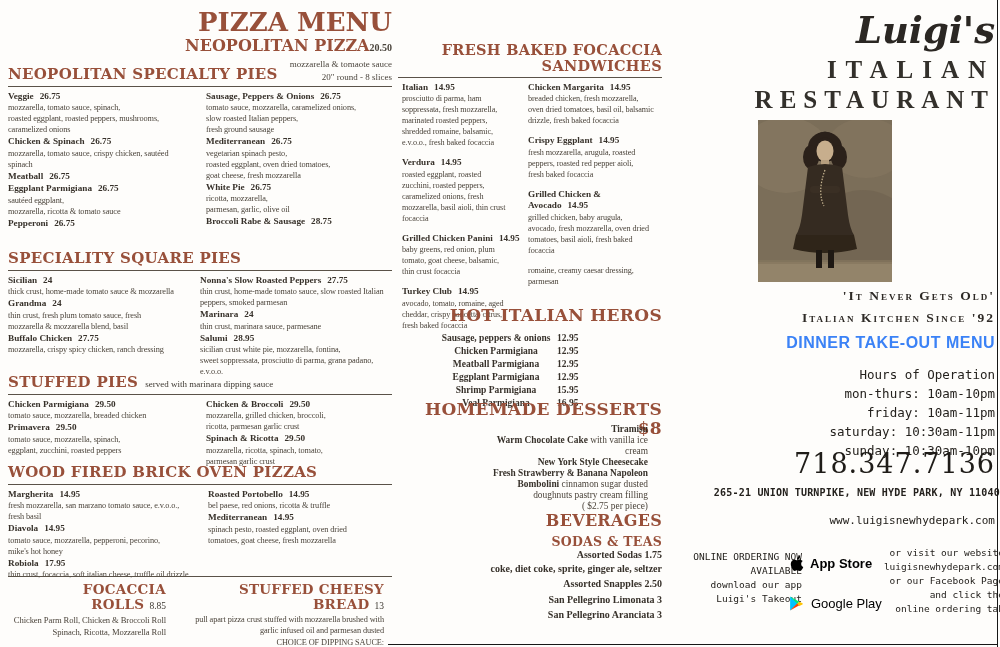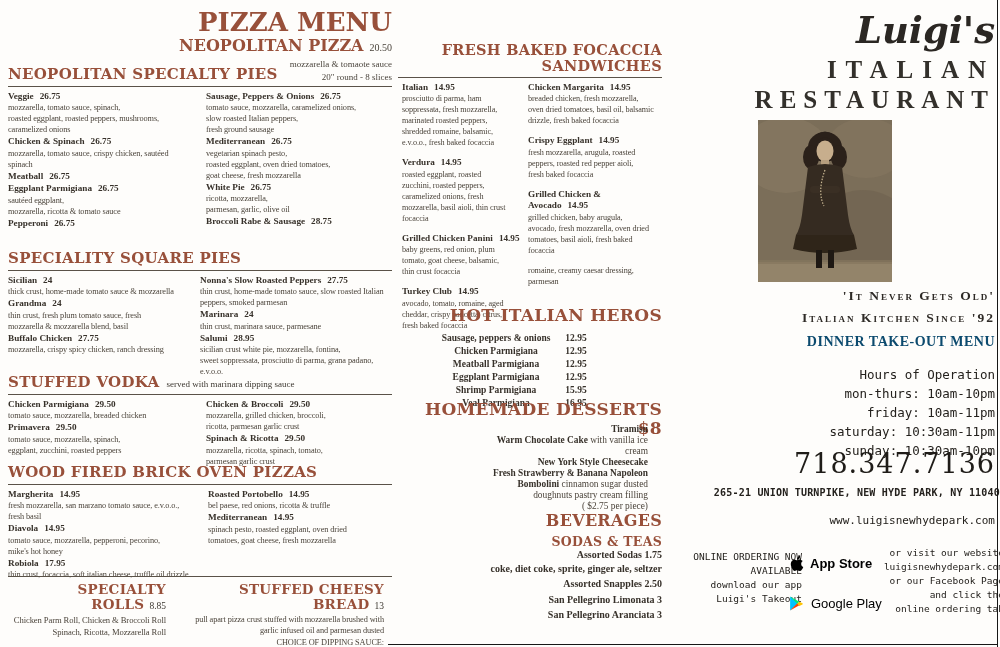--- a/index.html
+++ b/index.html
@@ -13,41 +13,41 @@
   .c1{position:absolute;left:0;top:0;width:192}
   .c2{position:absolute;left:198px;top:0;width:186px}
   .mi{margin-bottom:1px}
   .mi-head{font-size:9.2px;font-weight:bold;color:#37312a;line-height:11.5px}
   .mi-price{margin-left:6px}
   .mi-desc{font-size:8.3px;color:#4b443b;line-height:11px;white-space:pre-line;letter-spacing:-.1px}
   .mi-desc:empty{display:none}
   
   .pm-title{font-family:"DejaVu Serif",serif;font-weight:bold;color:#98503a;font-size:26px;line-height:28px}
   .pm-sub{font-family:"DejaVu Serif",serif;font-weight:bold;color:#98503a;font-size:16px;line-height:20px}
-  .pm-sub-price{font-size:10px;color:#4a443c;font-weight:normal;font-family:"Liberation Serif",serif;margin-left:6px}
+  .pm-sub-price{font-size:10px;color:#4a443c;font-weight:bold;font-family:"Liberation Serif",serif;}
   .pm-desc{font-size:9px;color:#4a443c;line-height:12.5px;white-space:pre-line}
   .note{font-family:"Liberation Serif",serif;font-weight:normal;color:#3d3831;font-size:9px;letter-spacing:0;margin-left:7px}
   
   .sw .mi{margin-bottom:9px}
   .sw .mi-desc{font-size:8.2px}
   .hero-row{display:flex;align-items:baseline;line-height:12.9px}
   .hero-name{flex:1;text-align:center;font-weight:bold;font-size:9.5px;color:#37312a}
-  .hero-price{width:38px;text-align:center;font-weight:bold;font-size:9.5px;color:#37312a}
+  .hero-price{width:38px;text-align:left;font-weight:bold;font-size:9.5px;color:#37312a}
   .dessert-line{font-size:9.4px;line-height:11px;color:#4b443b}
   .d-name{font-weight:bold;color:#37312a}
   .d-desc{white-space:pre-line}
   .d-desc:empty{display:none}
   .bev-item{margin-bottom:2px}
   .bev-name,.bev-desc{font-weight:bold;font-size:10px;line-height:13.5px;color:#37312a}
   .bev-desc:empty{display:none}
   
   .script{font-family:"DejaVu Serif",serif;font-style:italic;font-weight:bold;font-size:37px;color:#2b2723;line-height:40px}
   .logo-caps{font-family:"Liberation Serif",serif;font-weight:bold;color:#33302b;font-size:25px;line-height:28px;letter-spacing:9px;text-indent:9px}
   .tagline{font-variant:small-caps;font-weight:bold;letter-spacing:2px;font-size:13.5px;color:#2e2a26;line-height:16px}
-  .takeout{font-family:Liberation Serif, serif;font-weight:bold;color:#0c4a6e;font-size:14px;letter-spacing:.5px}
+  .takeout{font-family:Liberation Sans, sans-serif;font-weight:bold;color:#3b82f6;font-size:16px;letter-spacing:.5px}
   .mono{font-family:"DejaVu Sans Mono",monospace;color:#24211d}
   .hours-title{font-size:12.5px;line-height:18px}
   .hours-line{font-size:12.5px;line-height:19px}
   .phone{font-family:"DejaVu Serif",serif;font-weight:normal;font-size:27px;color:#1f1c18;letter-spacing:1px}
   .address{font-size:10px;font-weight:bold;letter-spacing:.2px}
   .website{font-size:11px}
   .small-mono{font-size:9.5px;line-height:14px;white-space:pre-line}
   .badge{display:flex;align-items:center;gap:6px;font-family:"Liberation Sans",sans-serif;font-weight:bold;font-size:13px;color:#000}
   .edge{background:#161616}
 </style>
@@ -160,21 +160,21 @@
     <div class="mi-head"><span class="mi-name">Salumi</span><span class="mi-price">28.95</span></div>
     <div class="mi-desc">sicilian crust white pie, mozzarella, fontina,
 sweet soppressata, prosciutto di parma, grana padano,
 e.v.o.o.</div>
   </div>
 </div>
   </div>
 </div>
 
 <div class="abs" style="left:8px;top:374px;width:384px">
-  <div class="sec-h"><span>STUFFED VODKA</span><span class="note">served with marinara dipping sauce</span></div>
+  <div class="sec-h"><span>STUFFED PIES</span><span class="note">served with marinara dipping sauce</span></div>
   <div class="rule"></div>
   <div class="cols">
     <div class="c1">
   <div class="mi">
     <div class="mi-head"><span class="mi-name">Chicken Parmigiana</span><span class="mi-price">29.50</span></div>
     <div class="mi-desc">tomato sauce, mozzarella, breaded chicken</div>
   </div>
 
   <div class="mi">
     <div class="mi-head"><span class="mi-name">Primavera</span><span class="mi-price">29.50</span></div>
@@ -231,21 +231,21 @@
     <div class="mi-desc">spinach pesto, roasted eggplant, oven dried
 tomatoes, goat cheese, fresh mozzarella</div>
   </div>
 </div>
   </div>
 </div>
 
 <div class="abs" style="left:8px;top:576px;width:384px;height:1px;background:#5a5248"></div>
 
 <div class="abs ctr" style="left:4px;top:582px;width:162px">
-  <div class="sec-h" style="font-size:13.5px"><span>SPECIALTY ROLLS</span><span style="font-size:9.5px;margin-left:5px" class="note">8.85</span></div>
+  <div class="sec-h" style="font-size:13.5px"><span>FOCACCIA ROLLS</span><span style="font-size:9.5px;margin-left:5px" class="note">8.85</span></div>
   <div class="mi-desc" style="font-size:8.6px;line-height:12px;margin-top:2px">Chicken Parm Roll, Chicken &amp; Broccoli Roll
 Spinach, Ricotta, Mozzarella Roll</div>
 </div>
 
 <div class="abs ctr" style="left:168px;top:582px;width:216px">
   <div class="sec-h" style="font-size:13.5px"><span>STUFFED CHEESY BREAD</span><span style="font-size:9.5px;margin-left:5px" class="note">13</span></div>
   <div class="mi-desc" style="font-size:8.3px;line-height:11.5px;margin-top:2px">pull apart pizza crust stuffed with mozzarella brushed with
 garlic infused oil and parmesan dusted
 CHOICE OF DIPPING SAUCE:
 MARINARA, VODKA, BASIL OIL, CREAMY RANCH</div>

